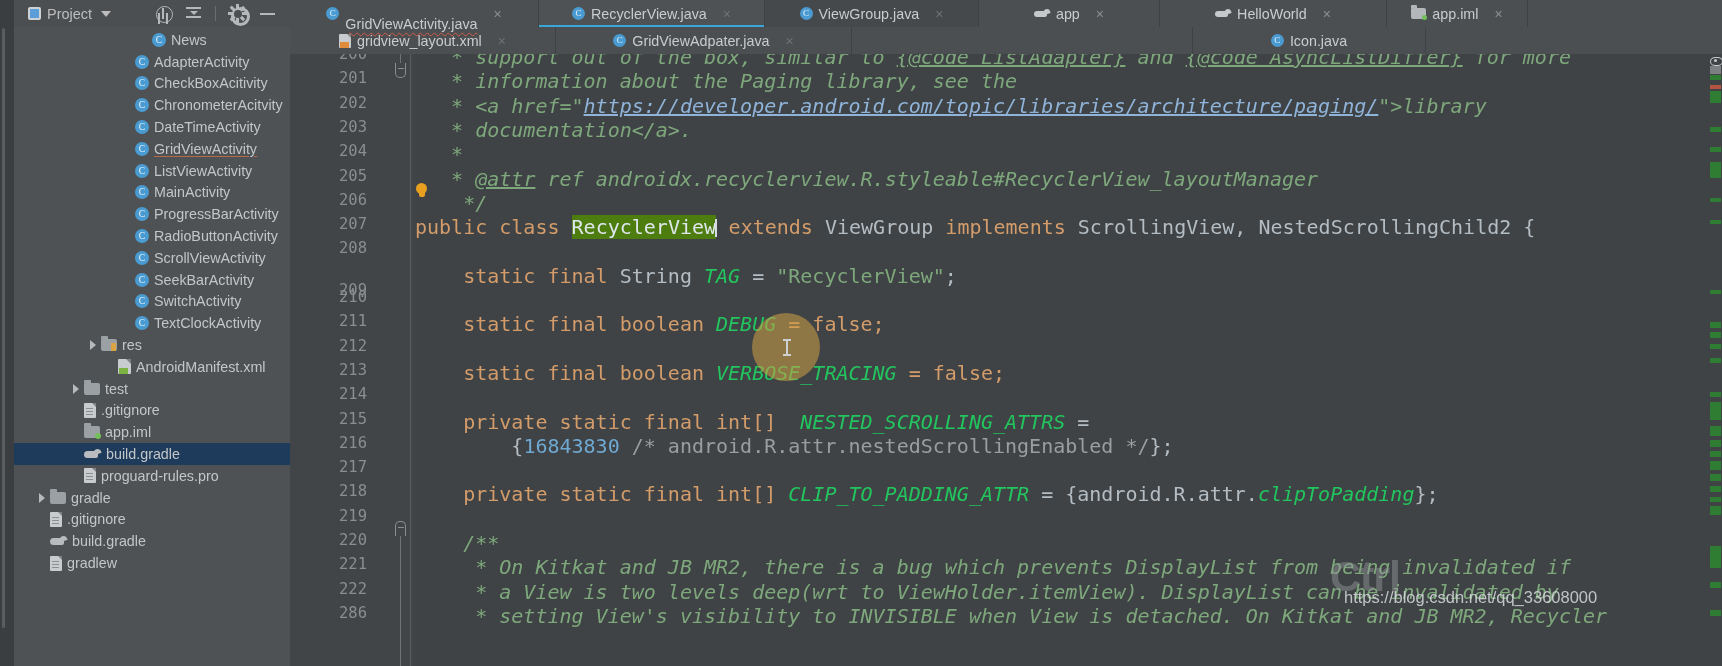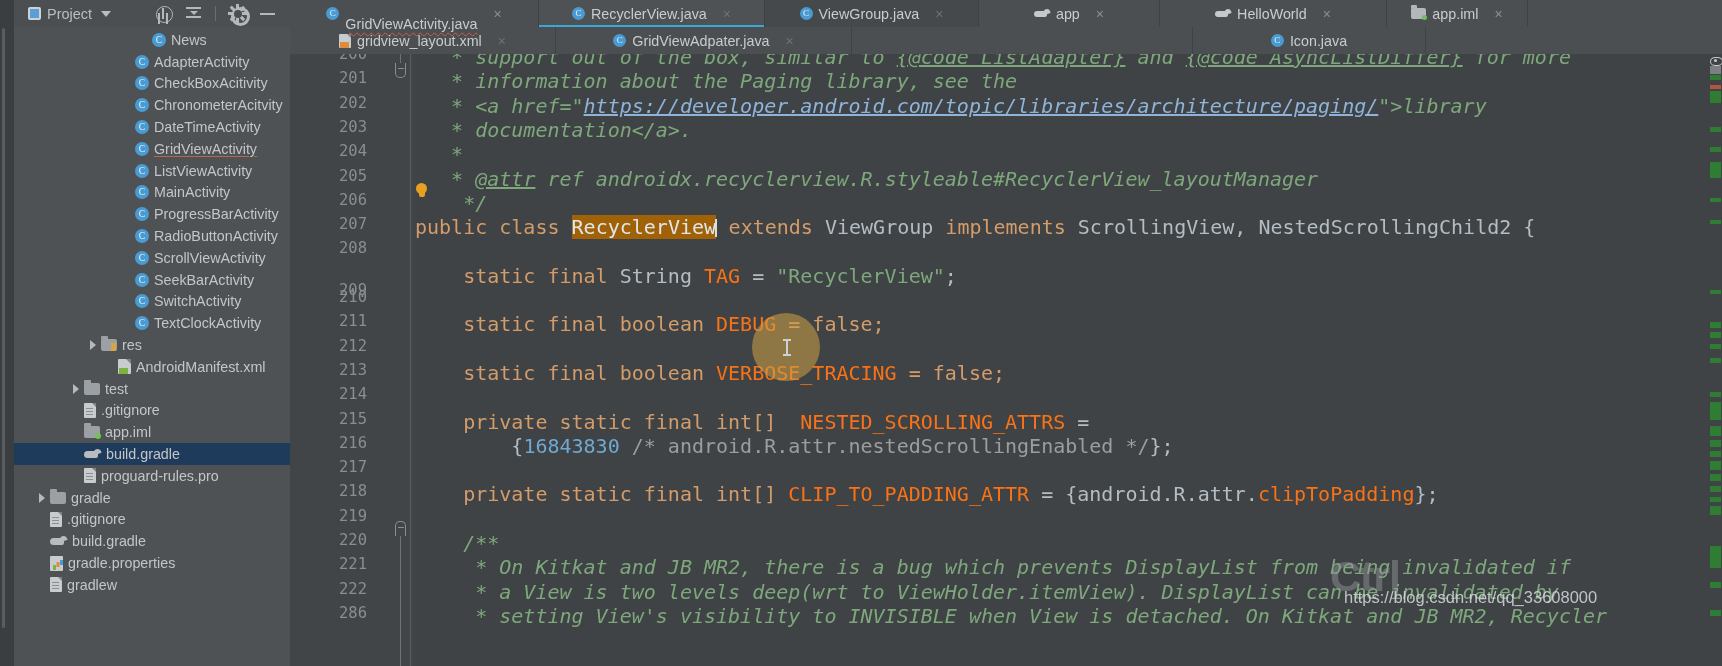--- a/index.html
+++ b/index.html
@@ -88,26 +88,26 @@
   .gutter-line { position:absolute; right:48px; width:60px; text-align:right; color:#8a8e90; font-family:"DejaVu Sans Mono", monospace; font-size:15.5px; }
   .vline { position:absolute; left:120px; top:0; width:1px; height:612px; background:#5a5e60; }
 
   .code { position:absolute; left:125px; top:0; right:0; height:612px; font-family:"DejaVu Sans Mono", monospace; font-size:20px; white-space:pre; }
   .cl { position:absolute; left:0; height:24.3px; line-height:24.3px; }
   .cmt { color:#7ea87c; font-style:italic; }
   .cmt-a { color:#7ea87c; font-style:italic; text-decoration:underline; }
   .link { color:#8fb3d9; font-style:italic; text-decoration:underline; }
   .kw { color:#d39c6a; }
   .id { color:#b4bdc4; }
-  .const { color:#f97316; }
+  .const { color:#22c55e; font-style:italic; }
   .str { color:#7ea87c; }
   .num { color:#6fa8d1; }
   .plain { color:#b4bdc4; }
   .bcmt { color:#9a9e9f; }
-  .sel-box { background:#a16207; color:#dfe6ec; }
+  .sel-box { background:#4d7c0f; color:#dfe6ec; }
   .caret { display:inline-block; width:1.5px; height:18px; background:#d8dde1; vertical-align:-3px; margin-left:-1px; }
 
   .bulb { position:absolute; width:13px; height:17px; }
   .bulb::before{content:"";position:absolute;left:1px;top:0;width:11px;height:11px;background:#e8a020;border-radius:50%;}
   .bulb::after{content:"";position:absolute;left:3.5px;top:9px;width:6px;height:5px;background:#e8a020;border-radius:0 0 2px 2px;}
   .foldmark { position:absolute; width:11px; height:15px; border:1.4px solid #8a8e90; border-radius:0 0 5px 5px; }
   .foldmark::after{content:"";position:absolute;left:1.5px;top:5px;width:6px;height:1.4px;background:#8a8e90;}
   .foldmark.dn { border-radius:0 0 5px 5px; border-top:none; }
   .foldline { position:absolute; width:1.4px; background:#6e7274; }
 
@@ -296,26 +296,20 @@
           <span style="display: inline-block; flex: 0 0 auto; width: 17px;"></span>
           <span class="arrow hidden"></span>
           <span class="ico-file"></span>
           <span class="tname">.gitignore</span>
         </div>
         <div class="trow">
           <span style="display: inline-block; flex: 0 0 auto; width: 17px;"></span>
           <span class="arrow hidden"></span>
           <span class="ico-gradle"></span>
           <span class="tname">build.gradle</span>
-        </div>
-        <div class="trow">
-          <span style="display: inline-block; flex: 0 0 auto; width: 17px;"></span>
-          <span class="arrow hidden"></span>
-          <span class="ico-props"></span>
-          <span class="tname">gradle.properties</span>
         </div>
         <div class="trow">
           <span style="display: inline-block; flex: 0 0 auto; width: 17px;"></span>
           <span class="arrow hidden"></span>
           <span class="ico-file"></span>
           <span class="tname">gradlew</span>
         </div>
       </div>
   </div>
 

